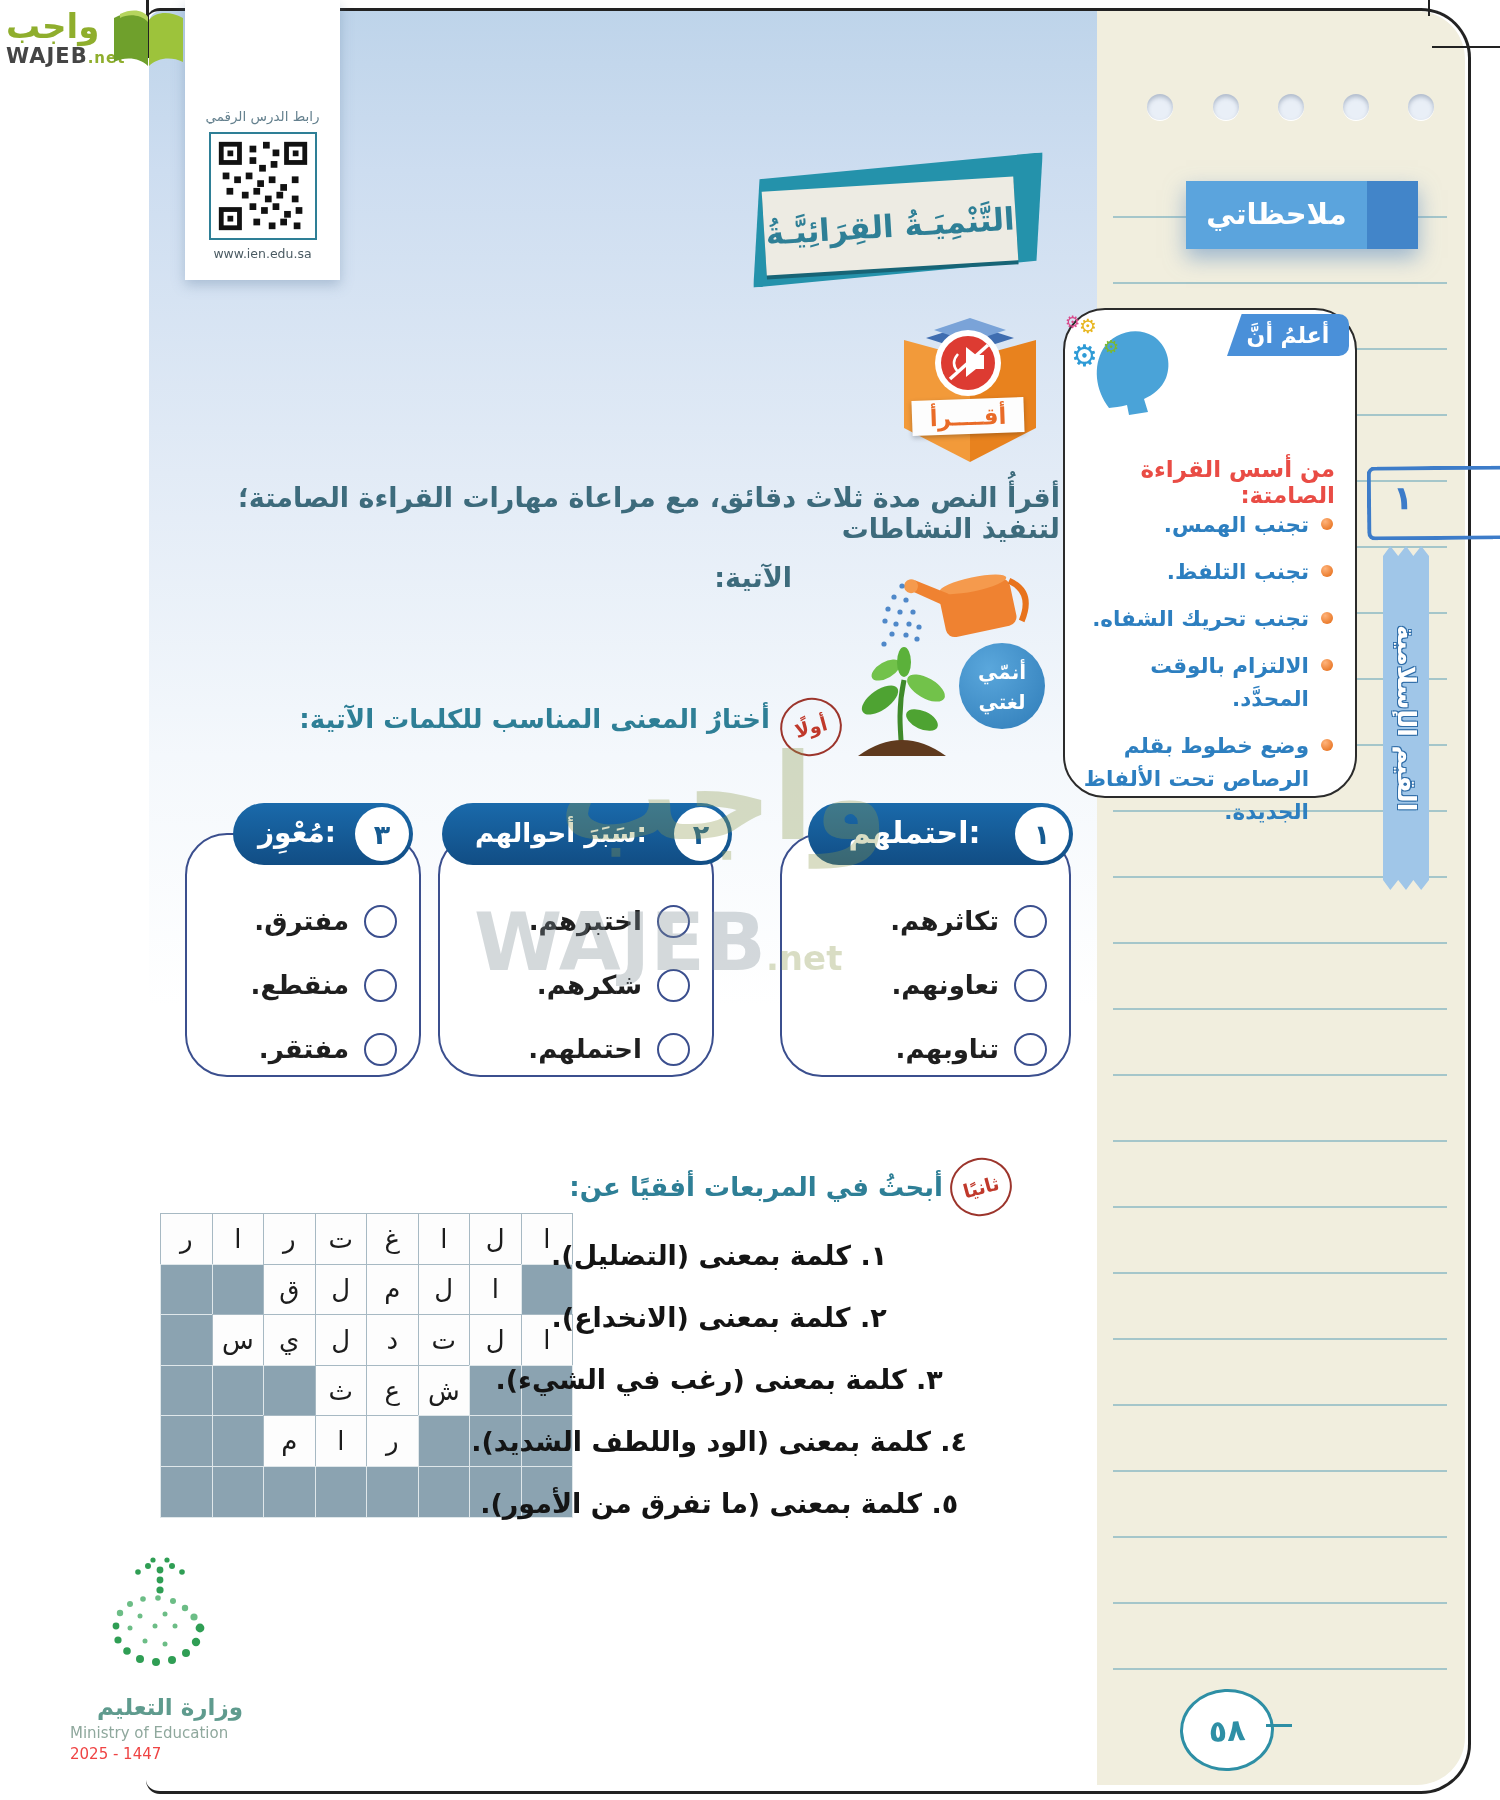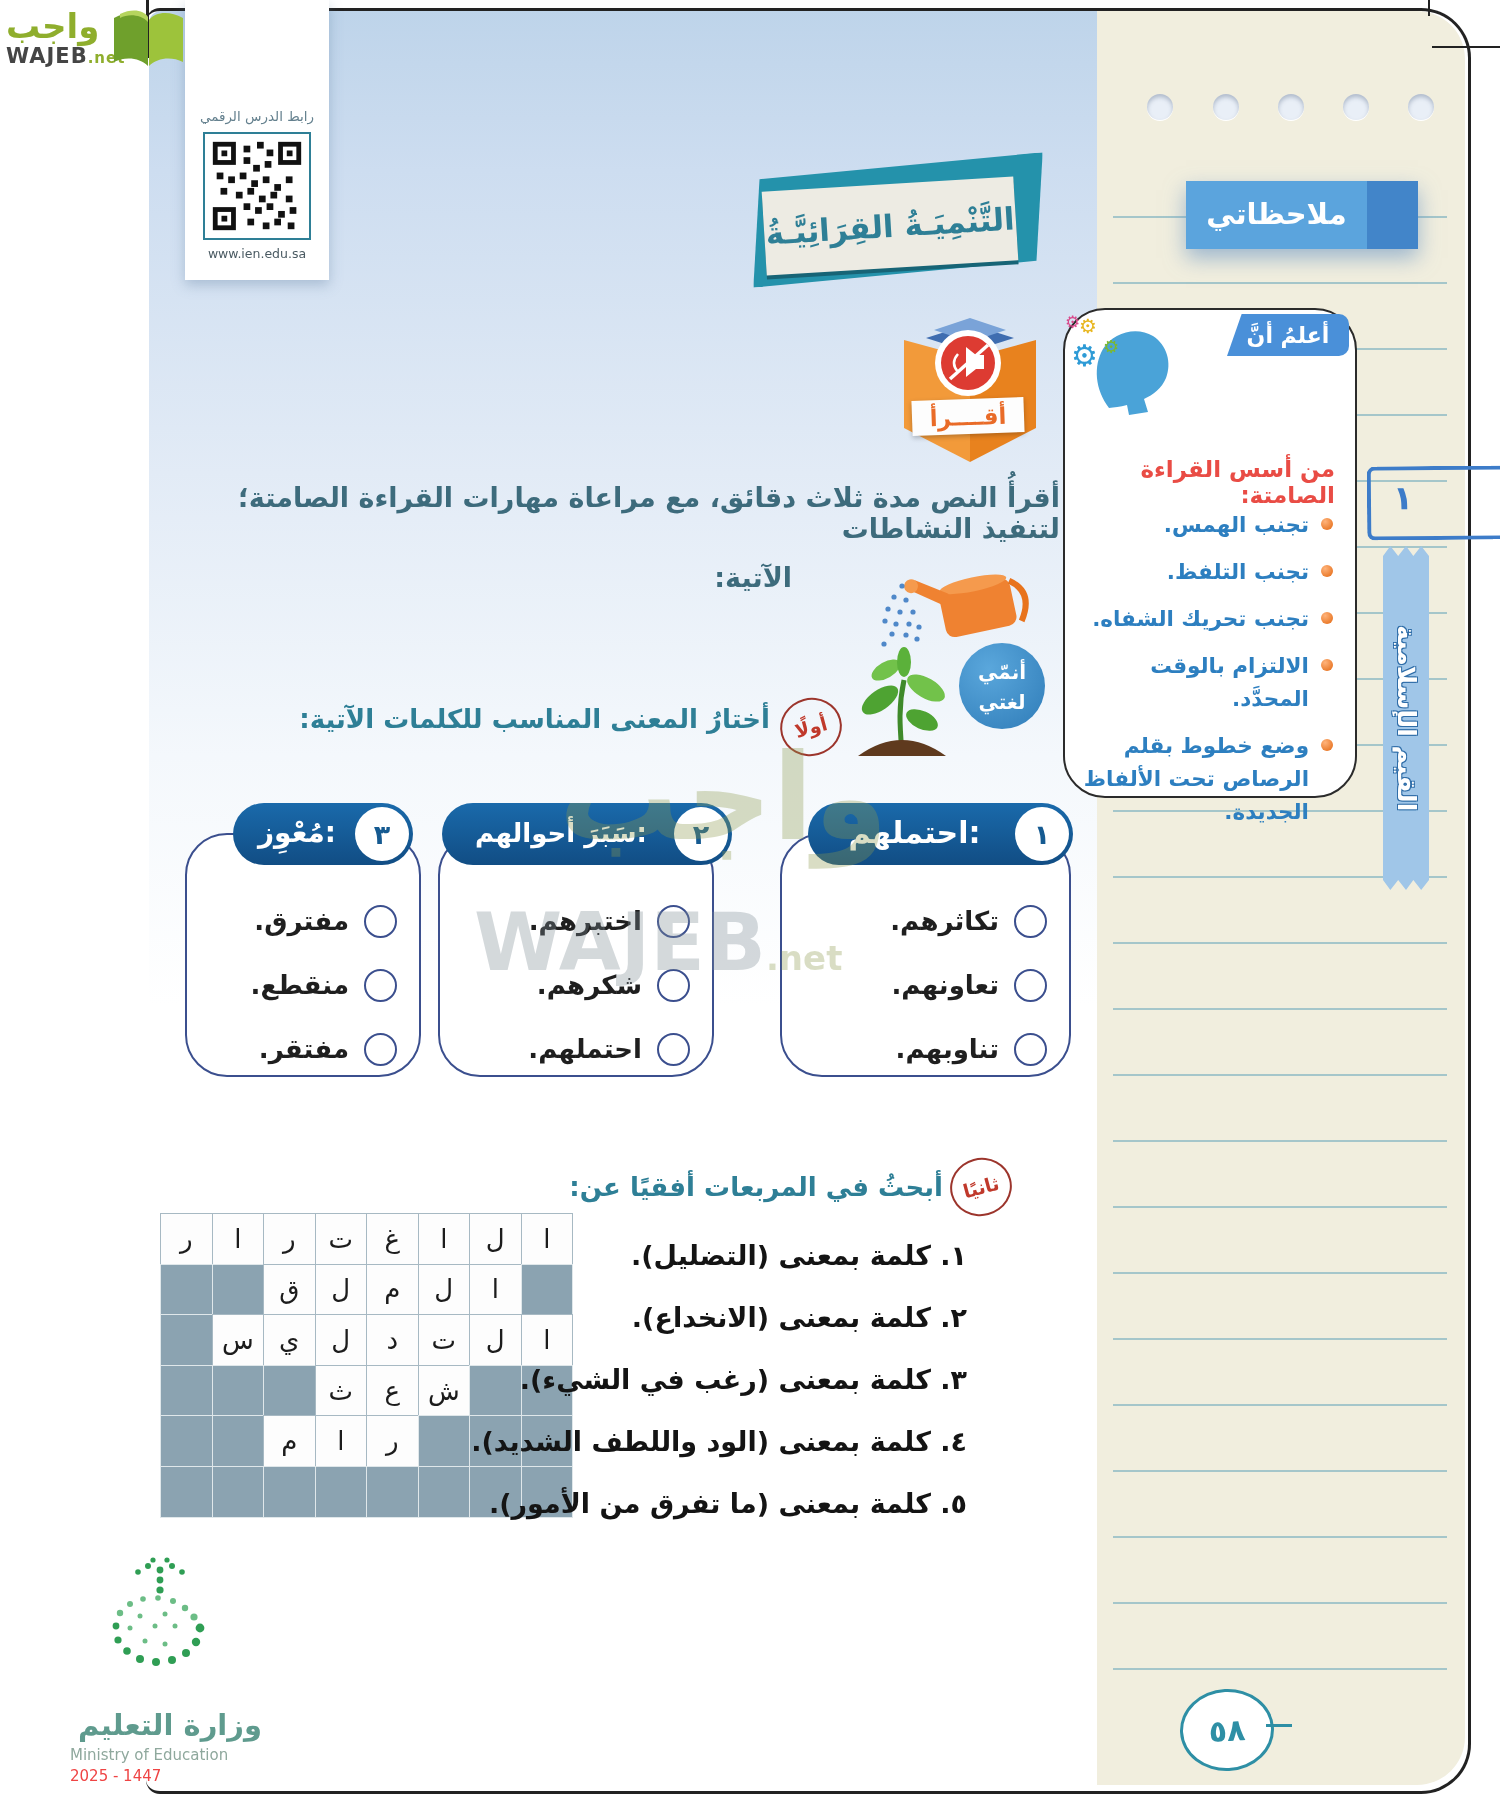--- a/index.html
+++ b/index.html
@@ -19,21 +19,21 @@
     background:#f1eede;border-radius:0 48px 48px 0;z-index:1;}
   .npline{position:absolute;left:1113px;width:334px;height:2px;background:#a5c6ca;z-index:2;}
   .hole{position:absolute;top:94px;width:26px;height:26px;border-radius:50%;background:#e9eff7;
         box-shadow:inset 0 3px 4px rgba(70,90,120,.35),0 1px 0 #fff;z-index:2;}
   
   .brand{position:absolute;left:6px;top:8px;z-index:6;width:190px;}
   .brand .ar{font-size:34px;font-weight:700;color:#8fae2d;line-height:36px;}
   .brand .en{font-size:21px;font-weight:700;color:#454545;letter-spacing:1px;}
   .brand .en b{color:#8fae2d;font-size:15px;}
   .brand-book{position:absolute;left:100px;top:0;}
-  .qr-panel{position:absolute;left:185px;top:0;width:144px;height:280px;background:#fff;
+  .qr-panel{position:absolute;left:185px;top:0;width:155px;height:280px;background:#fff;
     box-shadow:0 5px 12px rgba(90,120,155,.35);z-index:5;text-align:center;}
   .qr-label{margin-top:108px;font-size:13.5px;color:#64808e;}
   .qr-box{margin:8px auto 0;width:104px;height:104px;border:2px solid #2e7f96;background:#fff;
           display:flex;align-items:center;justify-content:center;}
   .qr-url{margin-top:6px;font-size:12.5px;color:#4a5a62;}
   
   .banner-back{position:absolute;left:750px;top:160px;width:296px;height:120px;background:#2492ab;
     transform:rotate(-3deg);clip-path:polygon(4% 10%,100% 0,96% 90%,0 100%);z-index:4;}
   .banner-front{position:absolute;left:764px;top:184px;width:252px;height:84px;background:#edebe3;
     transform:rotate(-3.5deg);box-shadow:0 4px 0 #176476;z-index:5;
@@ -74,21 +74,21 @@
          margin-left:15px;}
   .opt .otext{font-size:26px;font-weight:700;color:#1f1f1f;}
   
   .wm{position:absolute;left:468px;top:728px;width:450px;height:300px;opacity:.33;z-index:30;
       pointer-events:none;}
   .wm .ar{position:absolute;right:30px;top:0;font-size:120px;font-weight:700;color:#8d9b4e;}
   .wm .en{position:absolute;left:6px;top:168px;font-size:80px;font-weight:700;color:#7f8d95;text-align:center;}
   .wm .en b{color:#8d9b4e;font-size:34px;}
   
   .questions{position:absolute;right:533px;top:1240px;direction:rtl;z-index:10;}
-  .questions div{height:62px;font-size:27px;font-weight:700;color:#141414;}
+  .questions div{height:62px;font-size:27px;font-weight:700;color:#141414;text-align:center;}
   .word-grid{position:absolute;left:160px;top:1213px;display:grid;z-index:10;
      grid-template-columns:repeat(8,51.5px);grid-auto-rows:50.6px;direction:ltr;}
   .gcell{border:1px solid #a7b9c3;margin:0 -1px -1px 0;background:#fdfdfd;display:flex;
          align-items:center;justify-content:center;font-size:26px;color:#1c1c1c;}
   .gcell-fill{background:#8ba3b1;border-color:#dfe7ea;}
   
   .notes-label{position:absolute;left:1186px;top:181px;width:232px;height:68px;z-index:10;
     background:linear-gradient(to right,#5ba4dd 0 78%,#4285c9 78% 100%);
     box-shadow:0 9px 20px rgba(100,145,195,.6);}
   .notes-label span{position:absolute;left:0;width:78%;top:0;line-height:66px;text-align:center;
@@ -115,21 +115,21 @@
       100% calc(100% - 10px),83% 100%,66% calc(100% - 10px),50% 100%,33% calc(100% - 10px),16% 100%,0 calc(100% - 10px));
     display:flex;align-items:center;justify-content:center;}
   .unit-tab span{writing-mode:vertical-rl;color:#fff;font-size:25px;font-weight:700;letter-spacing:2px;
     text-shadow:1px 1px 0 #2f6da8,-1px -1px 0 #2f6da8,1px -1px 0 #2f6da8,-1px 1px 0 #2f6da8;}
   .pagenum{position:absolute;left:1180px;top:1689px;width:88px;height:76px;border:3px solid #2e8fa5;
     border-radius:50%;background:#fff;z-index:12;display:flex;align-items:center;justify-content:center;
     transform:rotate(-3deg);color:#2e8fa5;font-size:30px;font-weight:700;}
   .pagenum-tail{position:absolute;left:1266px;top:1724px;width:26px;height:3px;background:#2e8fa5;z-index:12;}
   
   .moe{position:absolute;left:70px;top:1556px;width:200px;z-index:10;}
-  .moe .ar{margin-top:20px;text-align:center;font-size:29px;font-weight:700;color:#5f9b8e;}
+  .moe .ar{margin-top:6px;text-align:center;font-size:23px;font-weight:700;color:#5f9b8e;}
   .moe .en{margin-top:4px;font-size:15px;color:#8fa89d;}
   .moe .yr{margin-top:3px;font-size:15px;color:#ef4444;}
 </style>
 </head>
 <body>
 
 <div class="page">
 
   <div class="main-bg"></div>
   <div class="notepad"></div>

